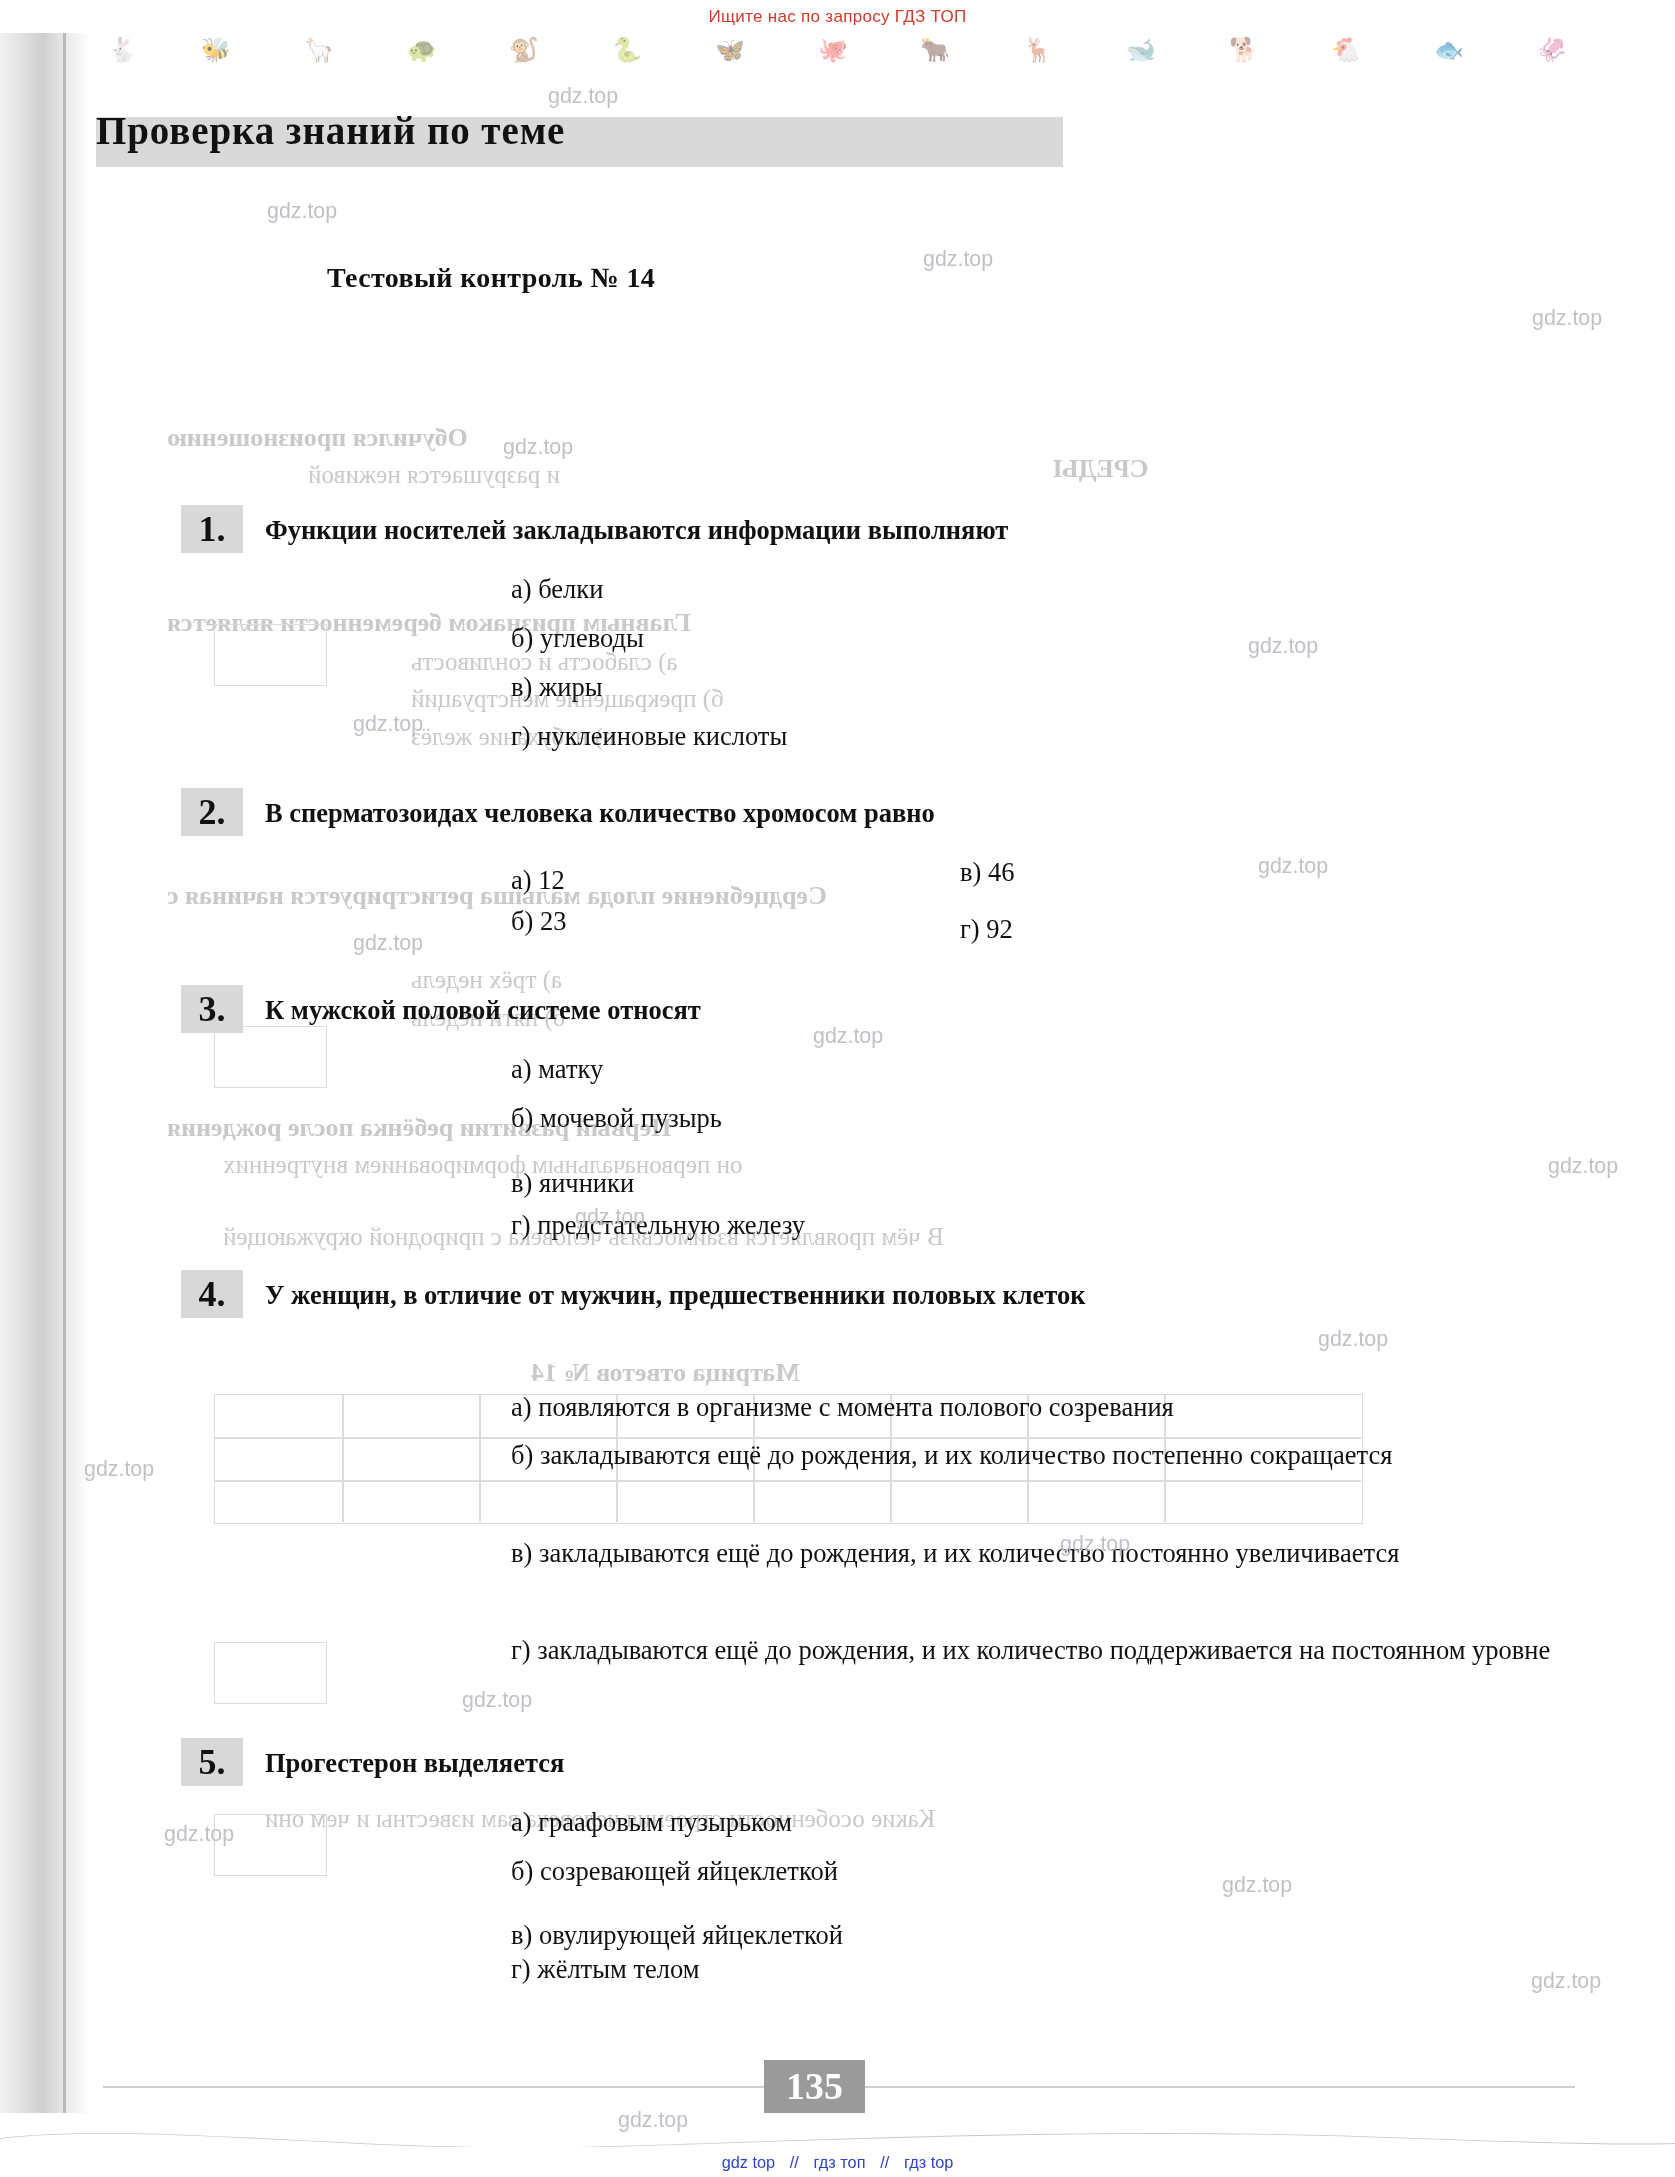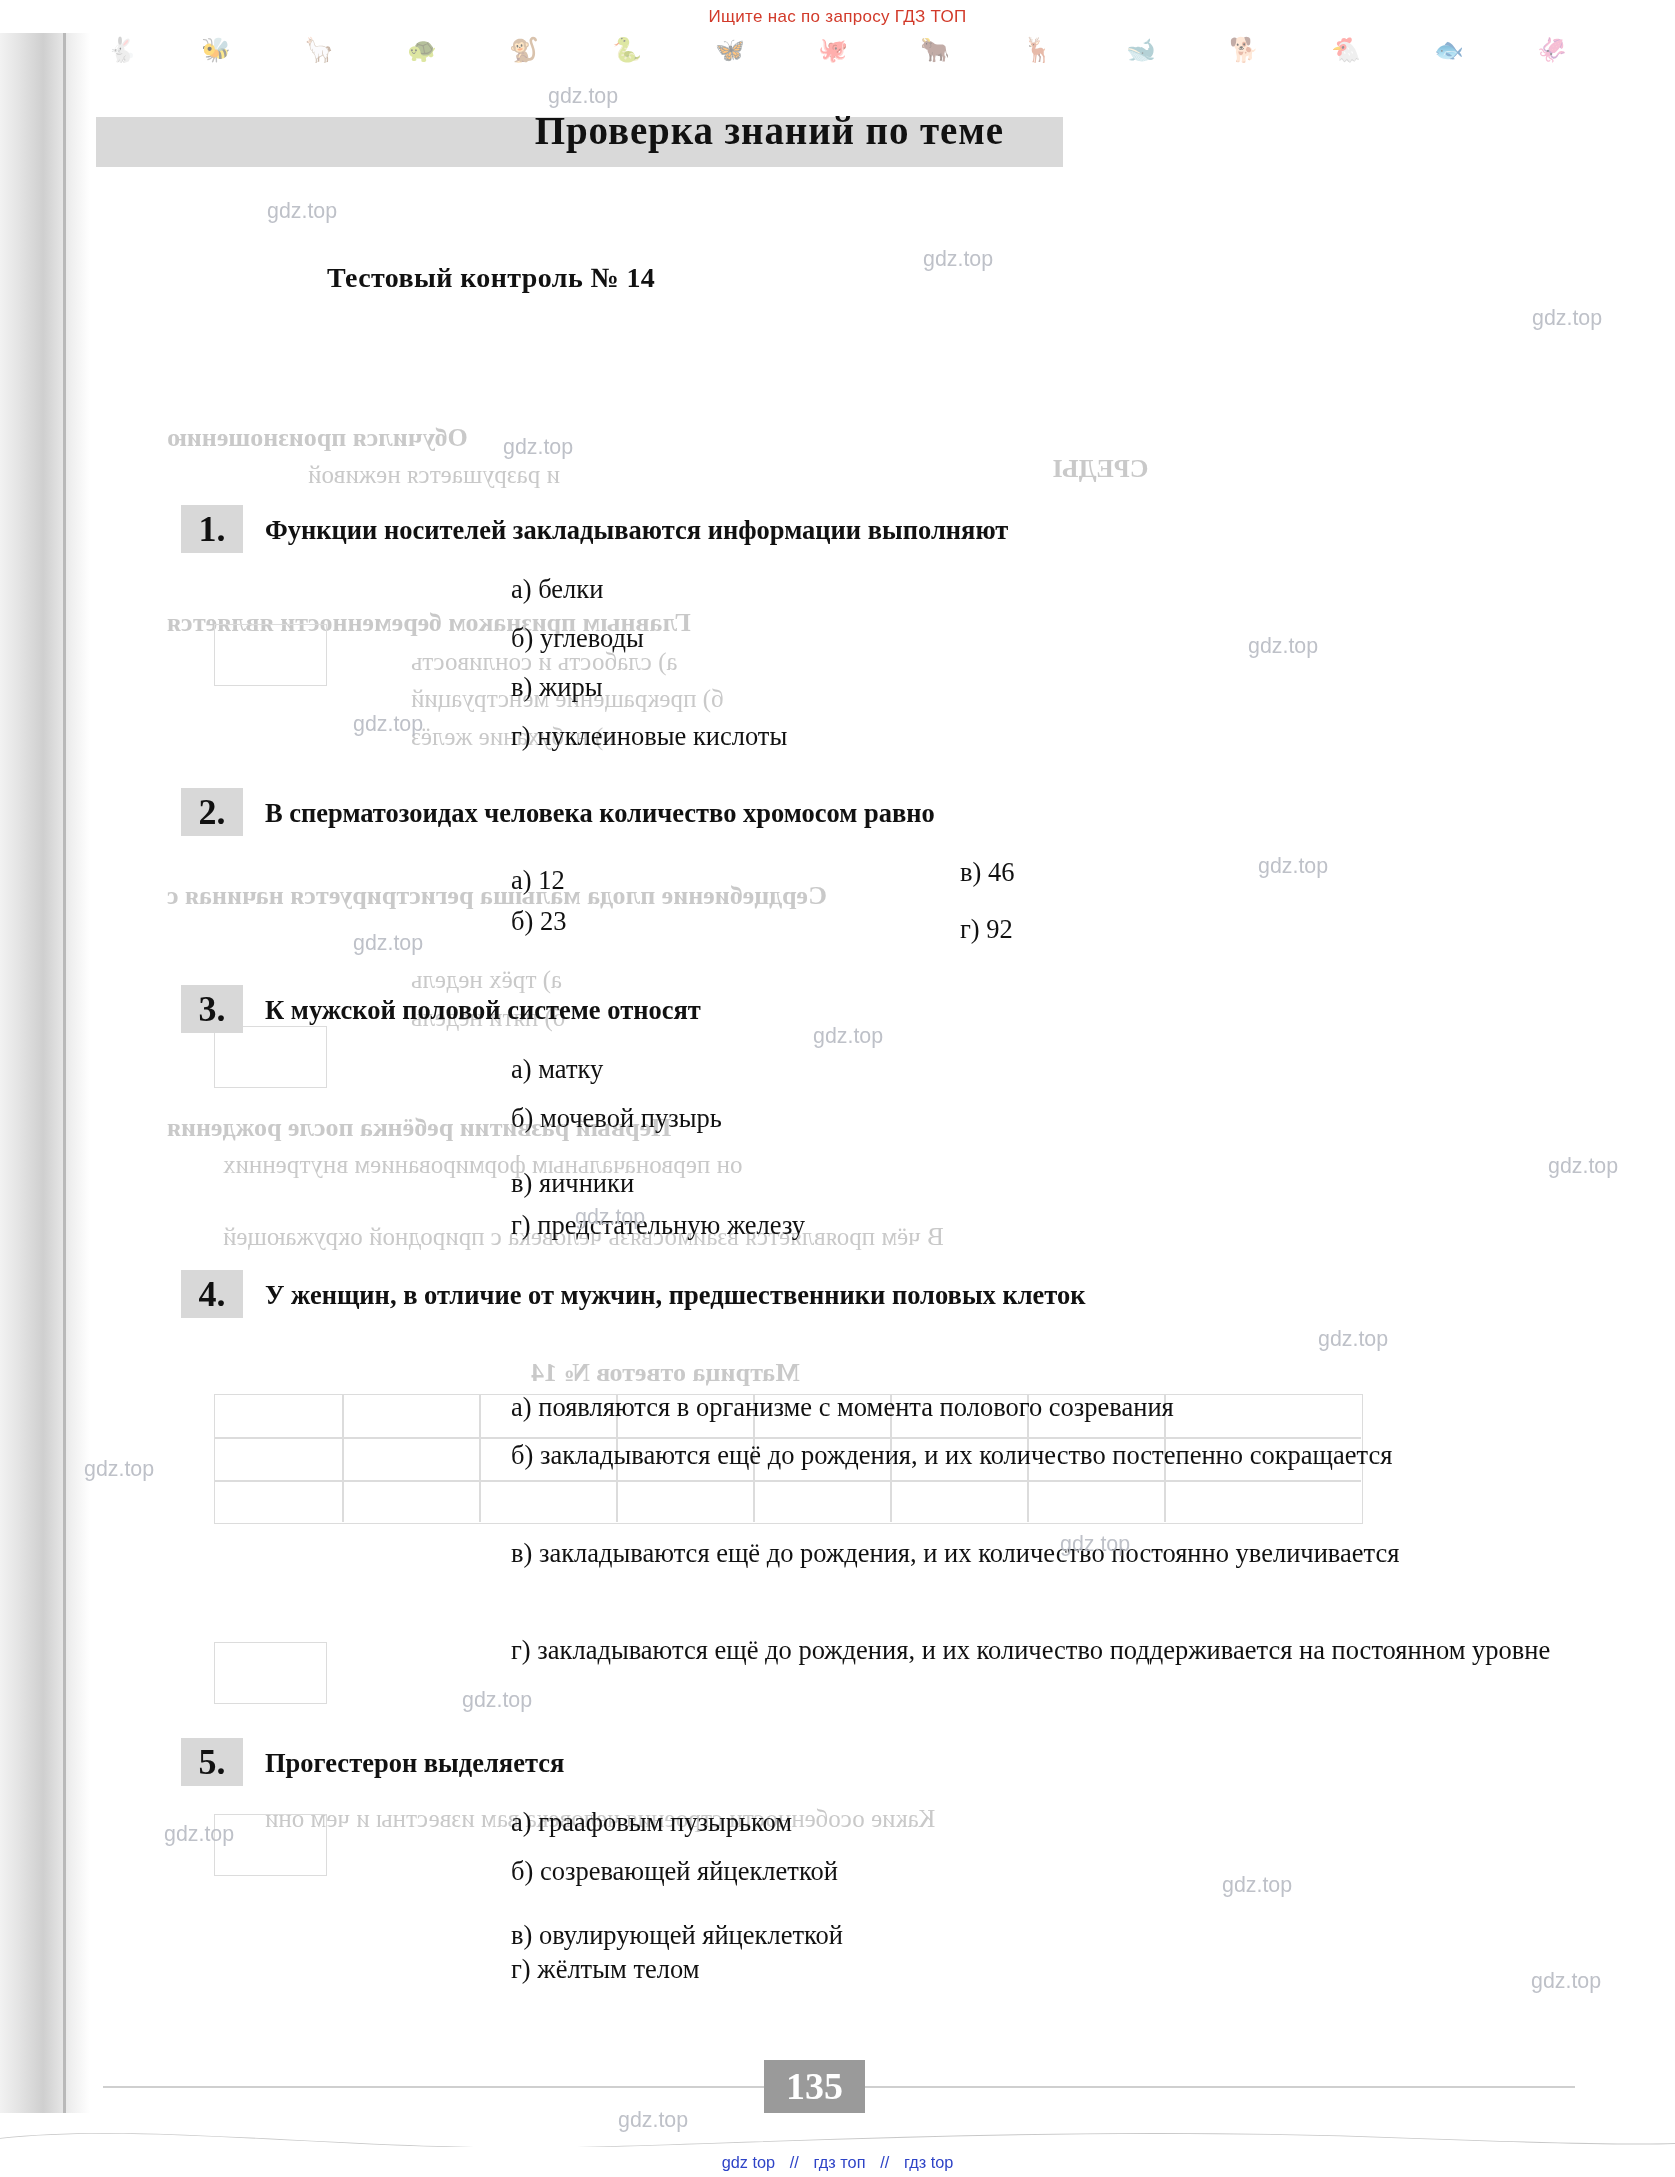--- a/index.html
+++ b/index.html
@@ -124,27 +124,26 @@
     left: 96px;
     width: 967px;
     height: 50px;
     background: #d9d9d9;
   }
   .title {
     position: absolute;
     top: 75px;
     left: 96px;
     width: 878px;
-    text-align: right;
+    text-align: left;
     font-size: 39px;
     font-weight: bold;
     letter-spacing: 0.9px;
     color: #111;
     z-index: 12;
-    padding-left: 30px;
   }
 
   .subtitle {
     position: absolute;
     top: 229px;
     left: 327px;
     font-size: 28px;
     font-weight: bold;
     color: #111;
     letter-spacing: 0.4px;

